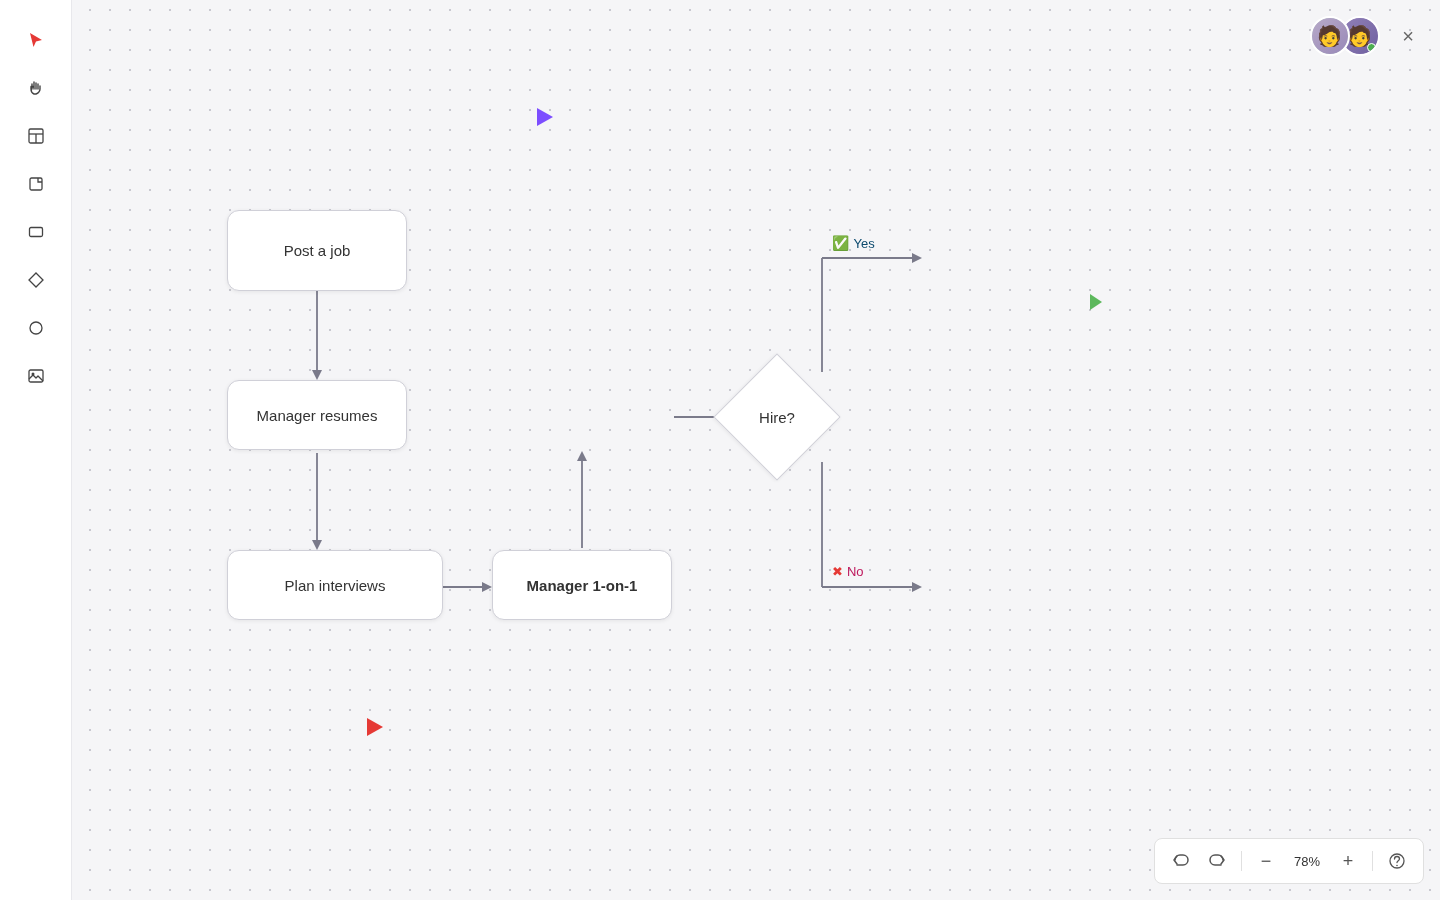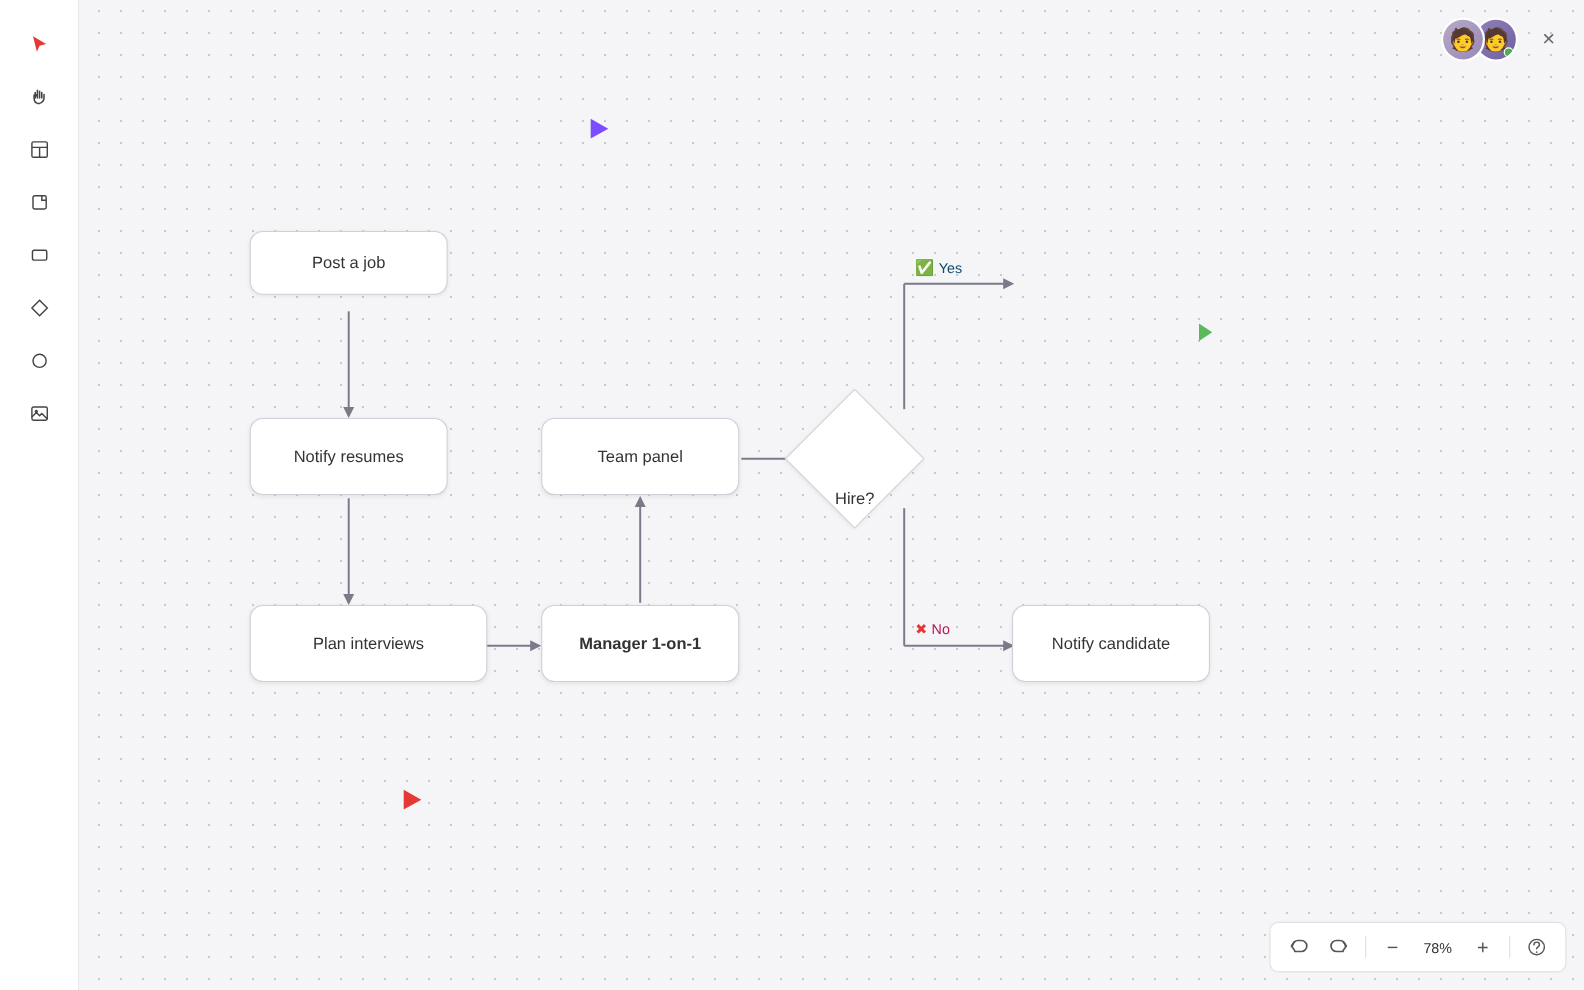--- a/index.html
+++ b/index.html
@@ -172,21 +172,21 @@
     }
     .flow-node.selected {
       border: 2.5px solid #5cb85c;
       box-shadow: 0 0 0 2px rgba(92,184,92,0.2), 0 2px 8px rgba(0,0,0,0.1);
     }
 
     
     .flow-diamond {
       position: absolute;
       display: flex;
-      align-items: flex-end;
+      align-items: center;
       justify-content: center;
     }
     .flow-diamond-inner {
       width: 90px;
       height: 90px;
       background: #fff;
       border: 1.5px solid #d0d0d8;
       transform: rotate(45deg);
       display: flex;
       align-items: center;
@@ -321,49 +321,43 @@
   <div style="position:absolute; left:465px; top:108px; width:0; height:0;
               border-top: 9px solid transparent;
               border-bottom: 9px solid transparent;
               border-left: 16px solid #7c4dff;"></div>
 
   <div style="position:absolute; left:295px; top:718px; width:0; height:0;
               border-top: 9px solid transparent;
               border-bottom: 9px solid transparent;
               border-left: 16px solid #e53935;"></div>
 
-  <div class="flow-node" style="left:155px; top:210px; width:180px; height:58px;">
+  <div class="flow-node" style="left:155px; top:210px; width:180px; height:81px;">
     <span>Post a job</span>
   </div>
 
   <div class="flow-node" style="left:155px; top:380px; width:180px; height:70px;">
-    <span>Notify resumes</span>
+    <span>Manager resumes</span>
   </div>
 
   <div class="flow-node" style="left:155px; top:550px; width:216px; height:70px;">
     <span>Plan interviews</span>
   </div>
 
-  <div class="flow-node" style="left:420px; top:380px; width:180px; height:70px;">
-    <span>Team panel</span>
-  </div>
 
   <div class="flow-node" style="left:420px; top:550px; width:180px; height:70px;font-weight:bold;">
     <span>Manager 1-on-1</span>
   </div>
 
   <div class="flow-diamond" style="left:660px; top:372px; width:90px; height:90px;">
     <div class="flow-diamond-inner"></div>
     <span class="flow-diamond-text">Hire?</span>
   </div>
 
 
-  <div class="flow-node" style="left:848px; top:550px; width:180px; height:70px;">
-    <span>Notify candidate</span>
-  </div>
 
   <div class="arrow-label" style="position:absolute; left:760px; top:235px;">
     <span style="font-size:14px;">✅</span>
     <span style="font-size:13px; color:#0c4a6e;">Yes</span>
   </div>
 
   <div class="arrow-label" style="position:absolute; left:760px; top:564px;">
     <span style="font-size:13px; color:#e53935;">✖</span>
     <span style="font-size:13px; color:#be185d;">No</span>
   </div>

